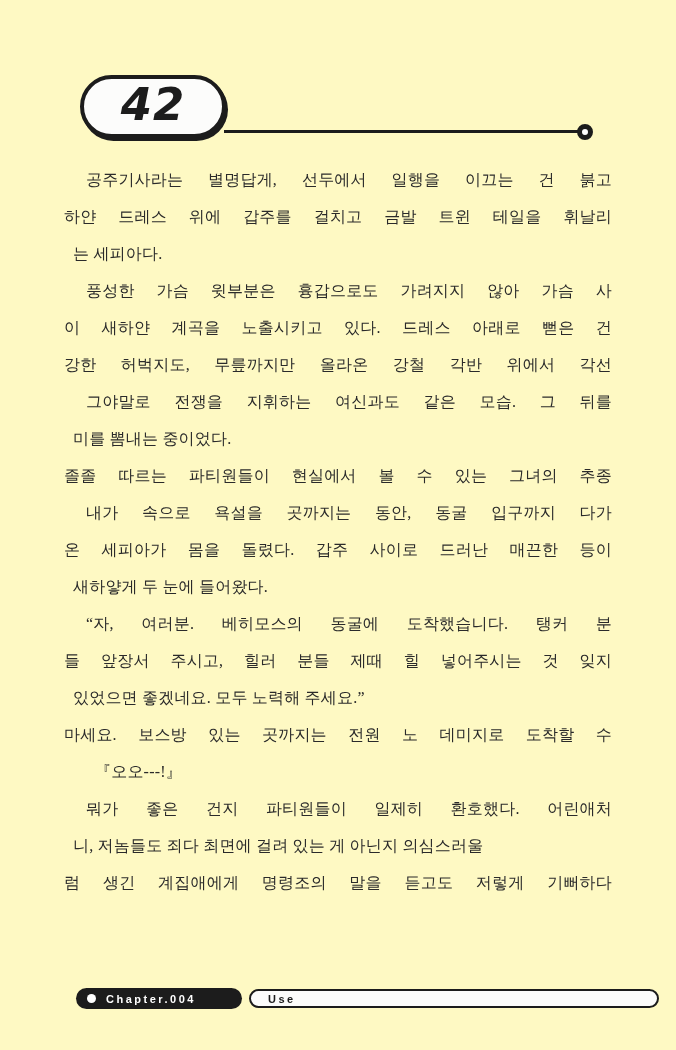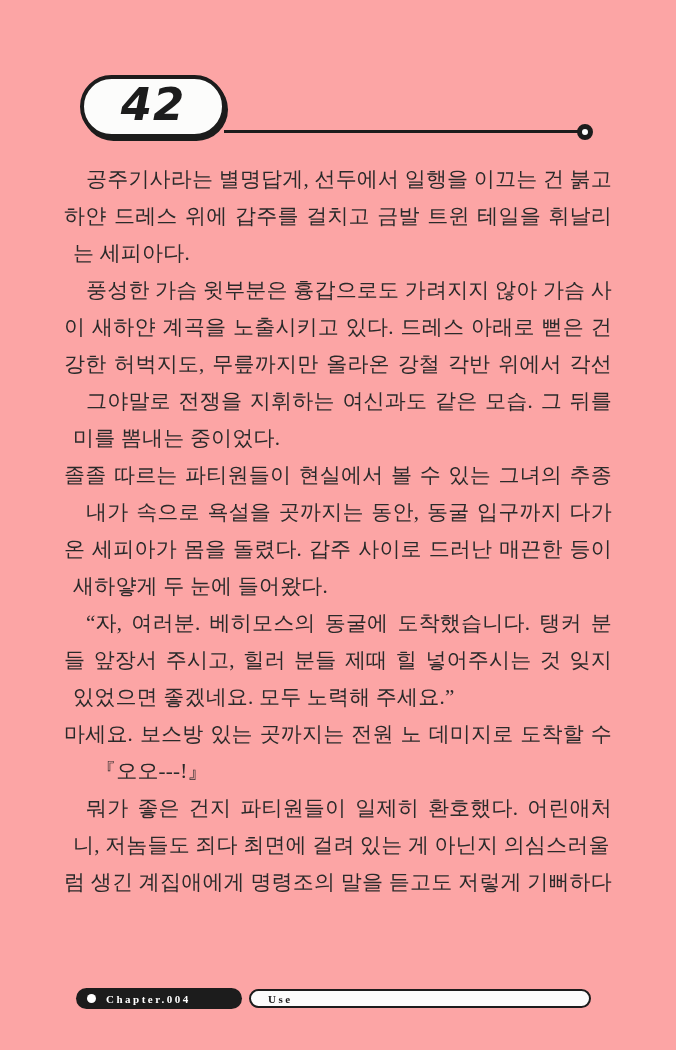--- a/index.html
+++ b/index.html
@@ -2,21 +2,21 @@
 <html><head>
 <meta charset="utf-8">
 <style>
   * { margin: 0; padding: 0; box-sizing: border-box; }
   html, body { background: #e9e9e7; }
   .page {
     position: relative;
     width: 676px;
     height: 1050px;
     margin: 0 auto;
-    background: #fca5a5;
+    background: #fef9c3;
     overflow: hidden;
     font-family: "Liberation Serif", serif;
     color: #262626;
   }
 
   
   .page-badge {
     position: absolute;
     left: 80px; top: 75px;
     width: 146px; height: 63px;
@@ -53,37 +53,37 @@
   
   .text-body {
     position: absolute;
     left: 64px; top: 161px;
     width: 548px;
     overflow: hidden;
   }
   .line {
     height: 37px;
     line-height: 37px;
-    font-size: 21px;
+    font-size: 16px;
     letter-spacing: 0.2px;
     white-space: nowrap;
     text-align: justify;
     text-align-last: justify;
     overflow: hidden;
     color: #2a2a2a;
   }
   .line.first { text-indent: 22px; }
   .line.last  { text-align: left; text-align-last: left; margin-left: 9px; }
 
   
   .footer {
     position: absolute;
     left: 0; top: 986px;
     width: 676px; height: 24px;
-    font-family: Liberation Serif, serif;
+    font-family: Liberation Sans, sans-serif;
   }
   .chapter-pill {
     position: absolute;
     left: 76px; top: 2px;
     width: 166px; height: 21px;
     background: #1c1c1c;
     border-radius: 11px;
     display: flex; align-items: center;
     color: #ffffff;
   }
@@ -97,21 +97,21 @@
   .chapter-pill .chapter-label {
     font-size: 11px;
     font-weight: bold;
     letter-spacing: 2.5px;
     margin-left: 10px;
     transform: translateY(-0.5px);
   }
   .use-box {
     position: absolute;
     left: 249px; top: 3px;
-    width: 342px; height: 19px;
+    width: 410px; height: 19px;
     border: 2px solid #1c1c1c;
     border-radius: 10px;
     background: #fcfcfb;
     display: flex; align-items: center;
   }
   .use-box .use-label {
     font-size: 11px;
     font-weight: bold;
     letter-spacing: 2.5px;
     color: #1c1c1c;

